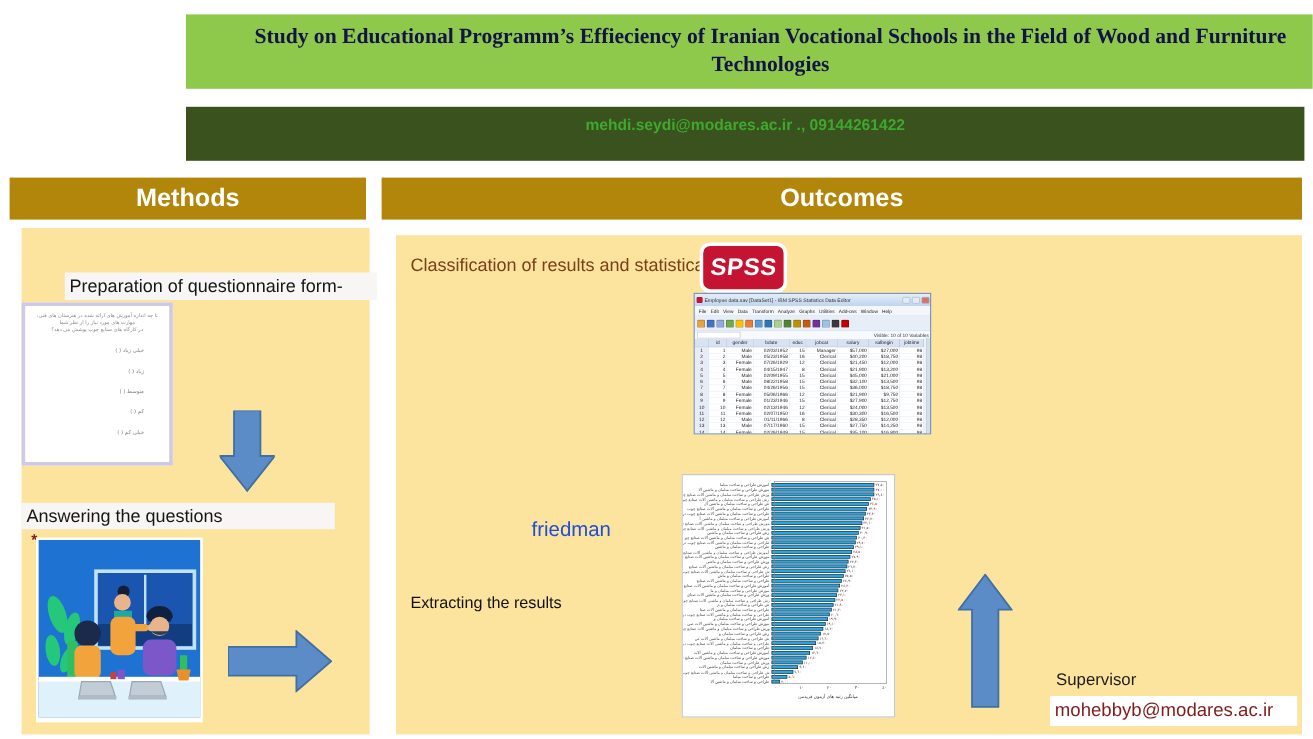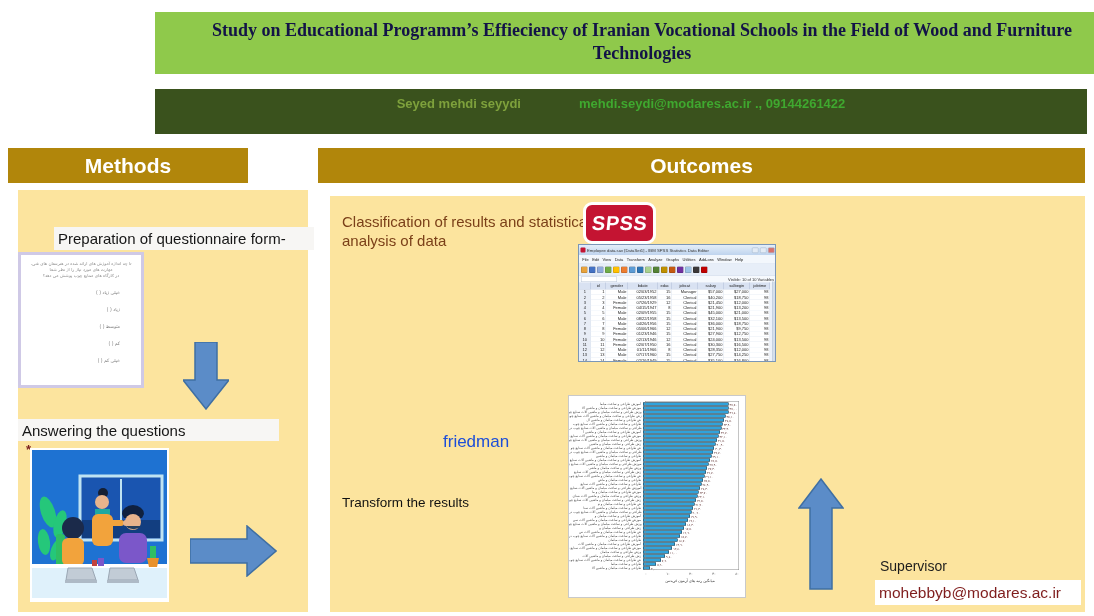--- a/index.html
+++ b/index.html
@@ -12,21 +12,21 @@
   .title-text{margin-top:7px;width:900px;text-align:center;font-family:"Liberation Serif",serif;
               font-weight:bold;font-size:18px;line-height:23px;color:var(--title-text,#131347);}
   .author-bar{position:absolute;left:155px;top:89px;width:932px;height:45px;
               background:var(--band-dark-green,#3A521D);display:flex;justify-content:center;gap:58px;
               padding-top:7px;box-sizing:border-box;}
   .author-name{color:var(--author-text,#7EA13C);font-weight:bold;font-size:13px;}
   .author-contact{color:var(--contact-text,#3FA82F);font-weight:bold;font-size:13px;}
   
   .sec{position:absolute;top:148px;height:35px;background:var(--section-gold,#B1860B);
        color:#fff;font-weight:bold;font-size:21px;display:flex;align-items:center;justify-content:center;}
-  .sec-methods{left:8px;width:240px;}
+  .sec-methods{left:8px;width:297px;}
   .sec-outcomes{left:318px;width:767px;}
   
   .panel-left{position:absolute;left:18px;top:190px;width:290px;height:422px;background:var(--panel-yellow,#FCE49E);}
   .panel-right{position:absolute;left:330px;top:196px;width:755px;height:416px;background:var(--panel-yellow,#FCE49E);}
   .strip{background:#f7f6f4;color:#161616;font-size:15px;display:flex;align-items:center;padding-left:4px;}
   .prep-strip{position:absolute;left:10px;top:37px;width:256px;height:23px;margin-left:26px;}
   .answer-strip{position:absolute;left:0;top:229px;width:257px;height:22px;}
   .asterisk{position:absolute;left:8px;top:252px;color:#7a1f1f;font-size:13px;font-weight:bold;}
   
   .qcard{position:absolute;left:0px;top:62px;width:126px;height:136px;background:#fff;
@@ -93,21 +93,20 @@
 </head>
 <body>
 
 <div class="poster">
 
 
   <div class="title-bar">
     <div class="title-text">Study on Educational Programm’s Effieciency of Iranian Vocational Schools in the Field of Wood and Furniture Technologies</div>
   </div>
   <div class="author-bar">
-    <span class="author-name">Seyed mehdi seyydi</span>
     <span class="author-contact">mehdi.seydi@modares.ac.ir .,  09144261422</span>
   </div>
 
   <div class="sec sec-methods">Methods</div>
   <div class="sec sec-outcomes">Outcomes</div>
 
   <div class="panel-left">
 
     <div class="strip prep-strip">Preparation of questionnaire form-</div>
 
@@ -181,21 +180,20 @@
 
     <svg class="arrow" style="left:172px;top:335px;" width="87" height="52" viewBox="0 0 87 52">
       <polygon points="0,14 57,14 57,1 86,26 57,51 57,38 0,38" fill="var(--arrow-blue,#5B8CC8)" stroke="var(--arrow-border,#3F6FA3)" stroke-width="1.5"></polygon>
     </svg>
   </div>
 
   <div class="panel-right">
 
     <div class="class-text">
       <div>Classification of results and statistical</div>
-      <div>analysis of data</div>
     </div>
 
     <div class="spss-logo">
       <span>SPSS</span>
     </div>
 
     <div class="spss-win">
       <div class="spss-inner">
         <div class="sw-title">
           <div class="sw-appicon"></div>
@@ -715,21 +713,21 @@
             <span>٠</span>
             <span>١٠</span>
             <span>٢٠</span>
             <span>٣٠</span>
             <span>٤٠</span>
           </div>
         <div class="c-caption">میانگین رتبه های آزمون فریدمن</div>
       </div>
     </div>
 
-    <div class="extract-text">Transform the results</div>
+    <div class="extract-text">Extracting the results</div>
 
     <svg class="arrow" style="left:468px;top:282px;" width="46" height="112" viewBox="0 0 46 112">
       <polygon points="12,111 12,30 1,30 23,1 45,30 34,30 34,111" fill="var(--arrow-blue,#5B8CC8)" stroke="var(--arrow-border,#3F6FA3)" stroke-width="1.5"></polygon>
     </svg>
 
     <div class="supervisor">Supervisor</div>
     <div class="email-strip">mohebbyb@modares.ac.ir</div>
   </div>
 </div>
 

